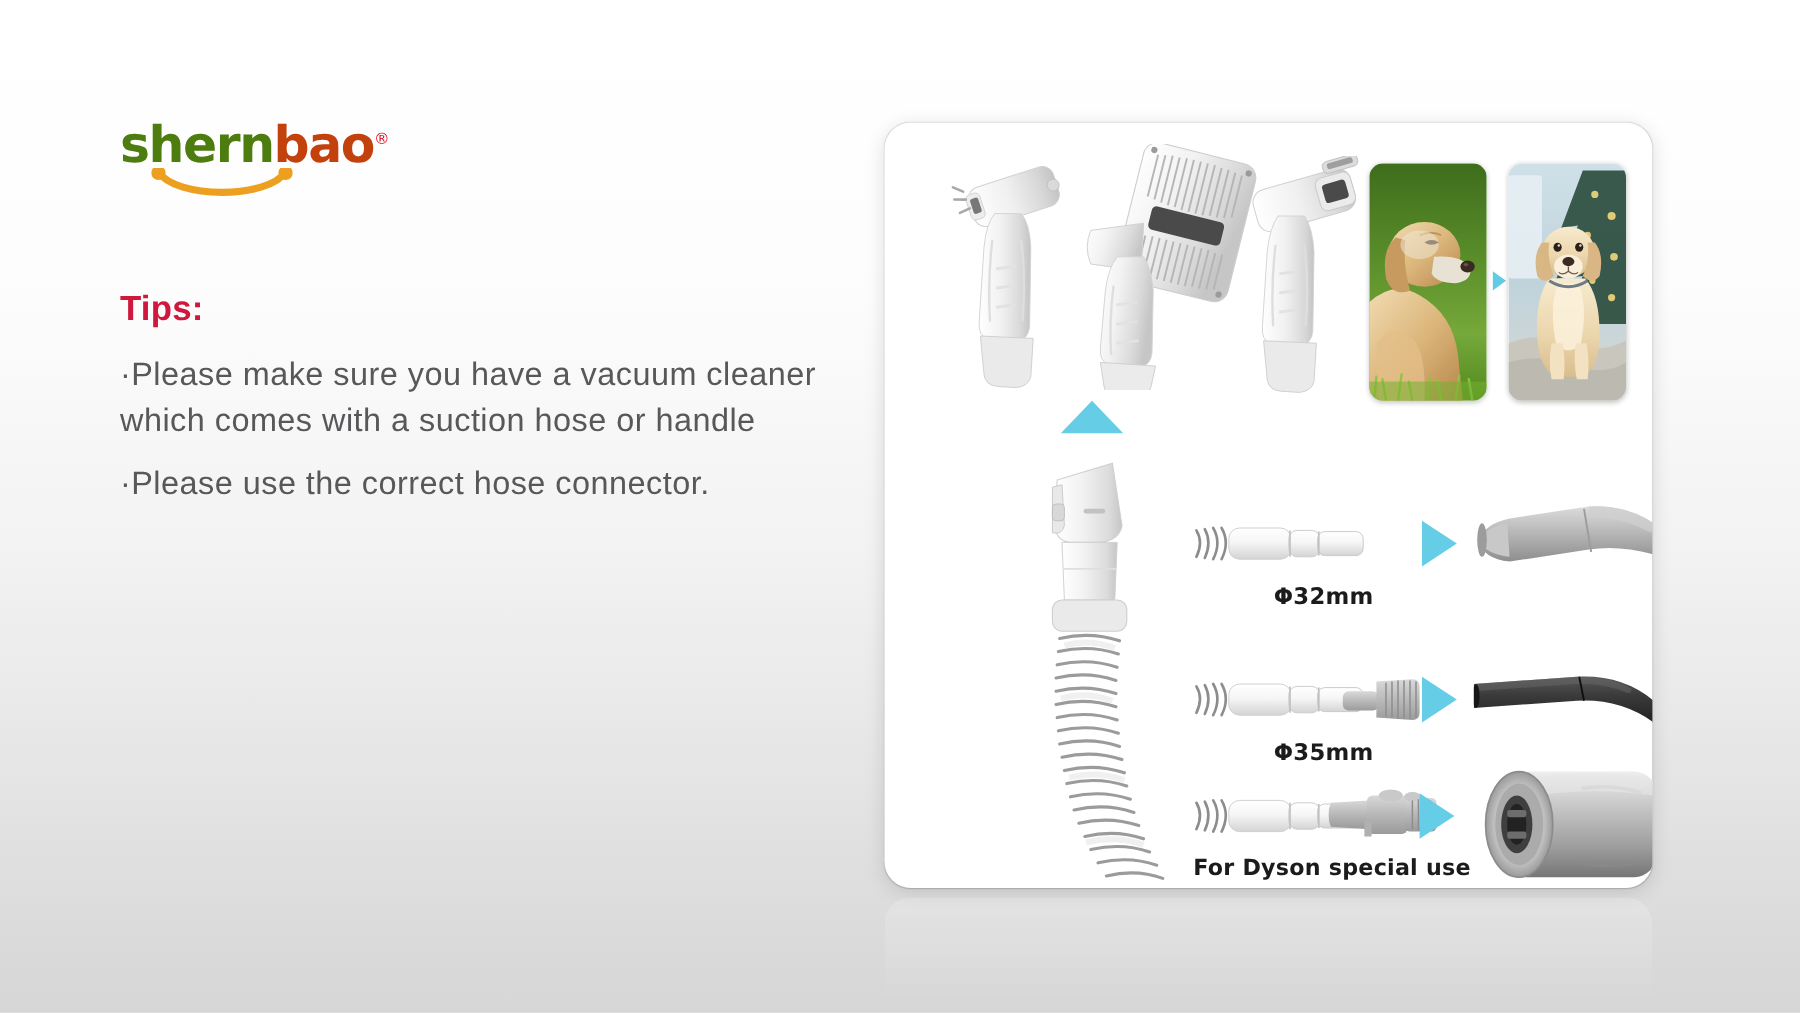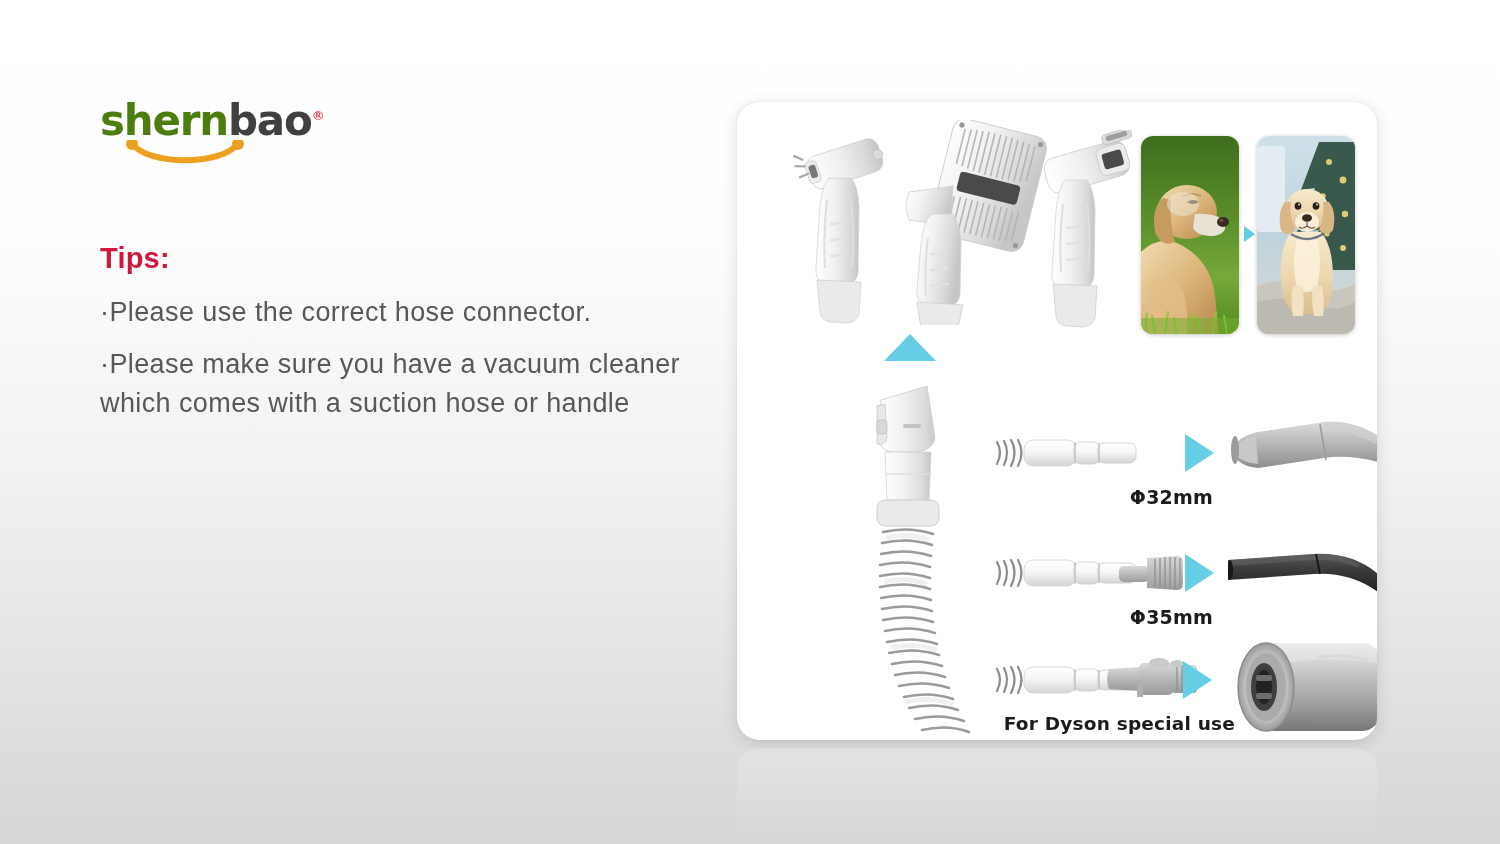--- a/index.html
+++ b/index.html
@@ -39,21 +39,21 @@
   }
   .logo-word {
     font-family: "DejaVu Sans", sans-serif;
     font-size: 42px;
     font-weight: 700;
     letter-spacing: -1.2px;
     line-height: 1;
     white-space: nowrap;
   }
   .logo-shern { color: #4d7c0f; }
-  .logo-bao   { color: #404040; margin-top: 20px; }
+  .logo-bao   { color: #c2410c; margin-top: 20px; }
   .logo-reg {
     font-size: 13px;
     vertical-align: super;
     color: #e2132a;
     font-weight: 400;
   }
   .logo-smile {
     position: absolute;
     left: 26px;
     top: 40px;
@@ -169,29 +169,29 @@
   }
 
   
   .conn-row {
     position: absolute;
     left: 248px;
     width: 392px;
     height: 112px;
   }
   .row-1 { top: 318px; }
-  .row-2 { top: 438px; }
+  .row-2 { top: 448px; }
   .row-3 { top: 545px; }
 
   .conn-label {
     position: absolute;
     left: 8px;
     top: 66px;
     width: 220px;
-    text-align: right;
+    text-align: center;
     font-size: 19px;
     font-weight: 700;
     color: #1b1b1b;
     letter-spacing: 0.2px;
     font-family: "DejaVu Sans", sans-serif;
   }
   .conn-label.wide { width: 250px; left: 0px; font-size: 18.5px; }
 
   .row-arrow {
     position: absolute;
@@ -226,22 +226,22 @@
     <svg class="logo-smile" viewBox="0 0 118 26">
       <path d="M6 3 C20 26, 98 26, 112 3" fill="none" stroke="#eda01f" stroke-width="6" stroke-linecap="round"></path>
       <circle cx="6" cy="4" r="6" fill="#eda01f"></circle>
       <circle cx="112" cy="4" r="6" fill="#eda01f"></circle>
     </svg>
   </div>
 
   <div class="tips-title">Tips:</div>
 
   <div class="tips-list">
+    <div class="tip-line">·Please make sure you have a vacuum cleaner which comes with a suction hose or handle</div>
     <div class="tip-line">·Please use the correct hose connector.</div>
-    <div class="tip-line">·Please make sure you have a vacuum cleaner which comes with a suction hose or handle</div>
   </div>
 
 </div>
 
 <div class="panel">
 
   <div class="tools-row">
 
     <svg width="120" height="200" style="position:absolute;left:22px;top:8px">
       <defs>

